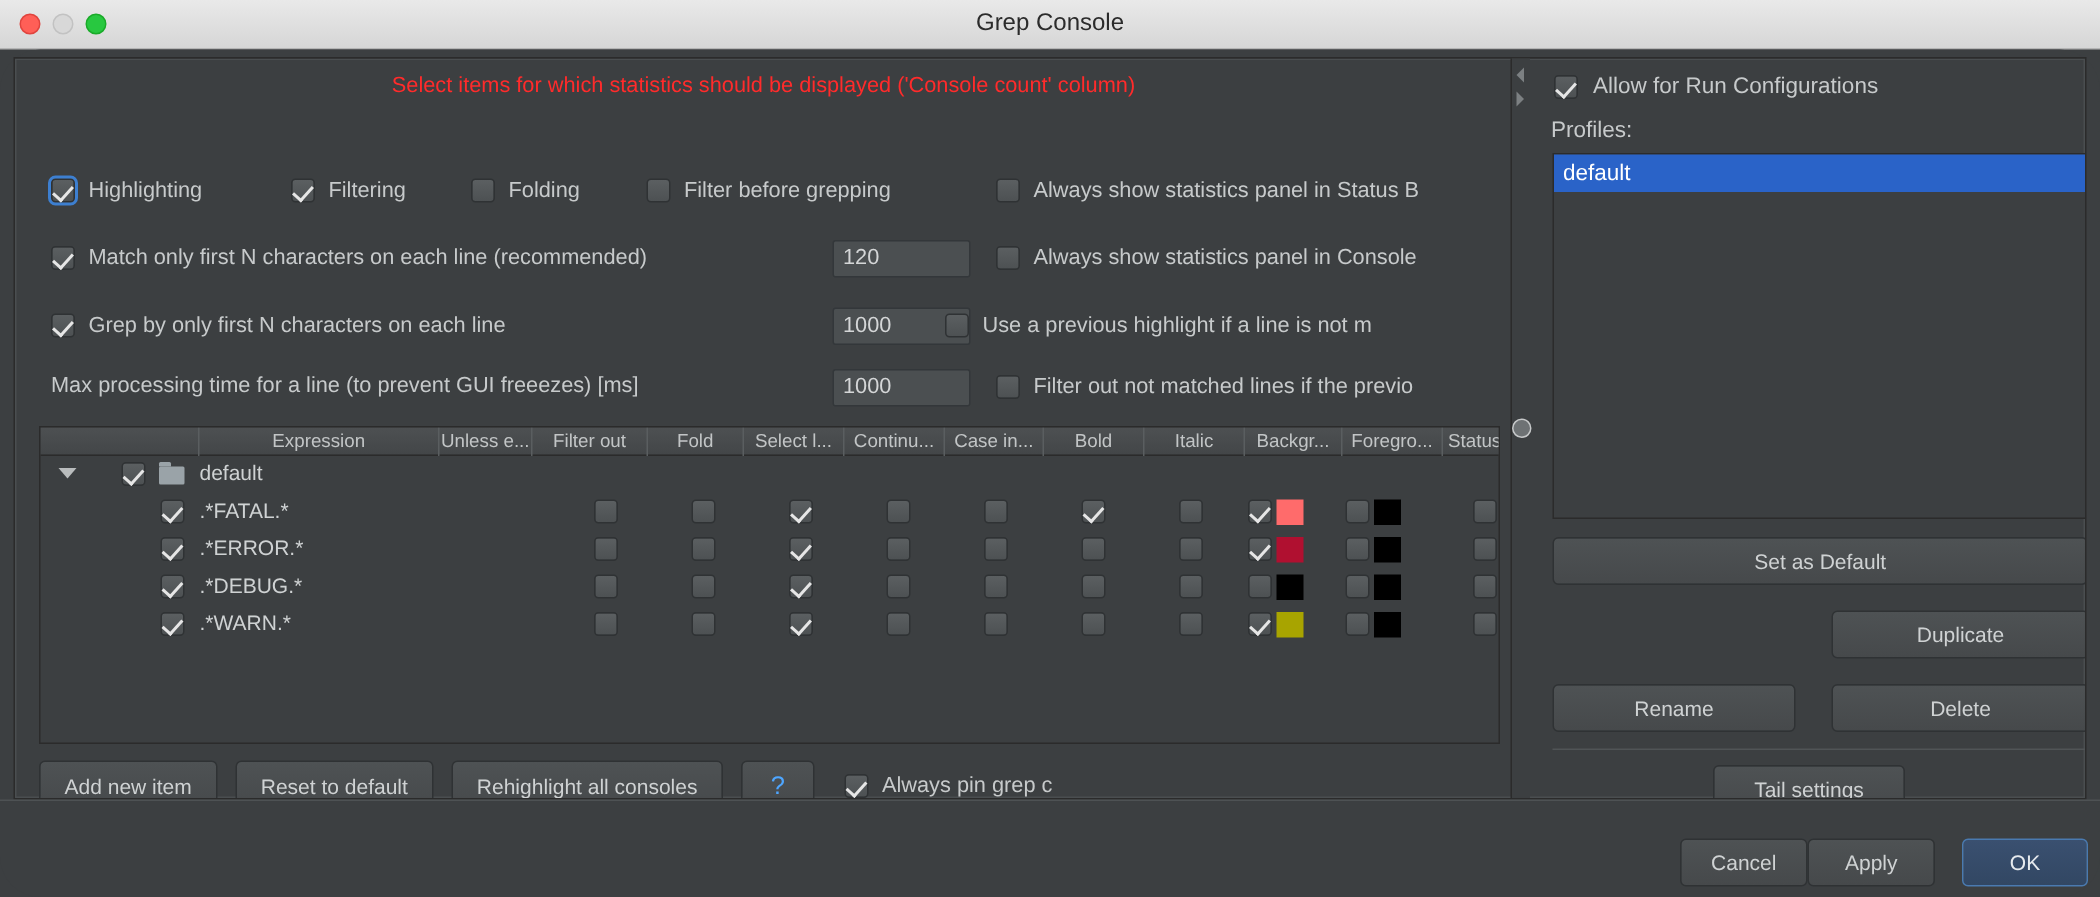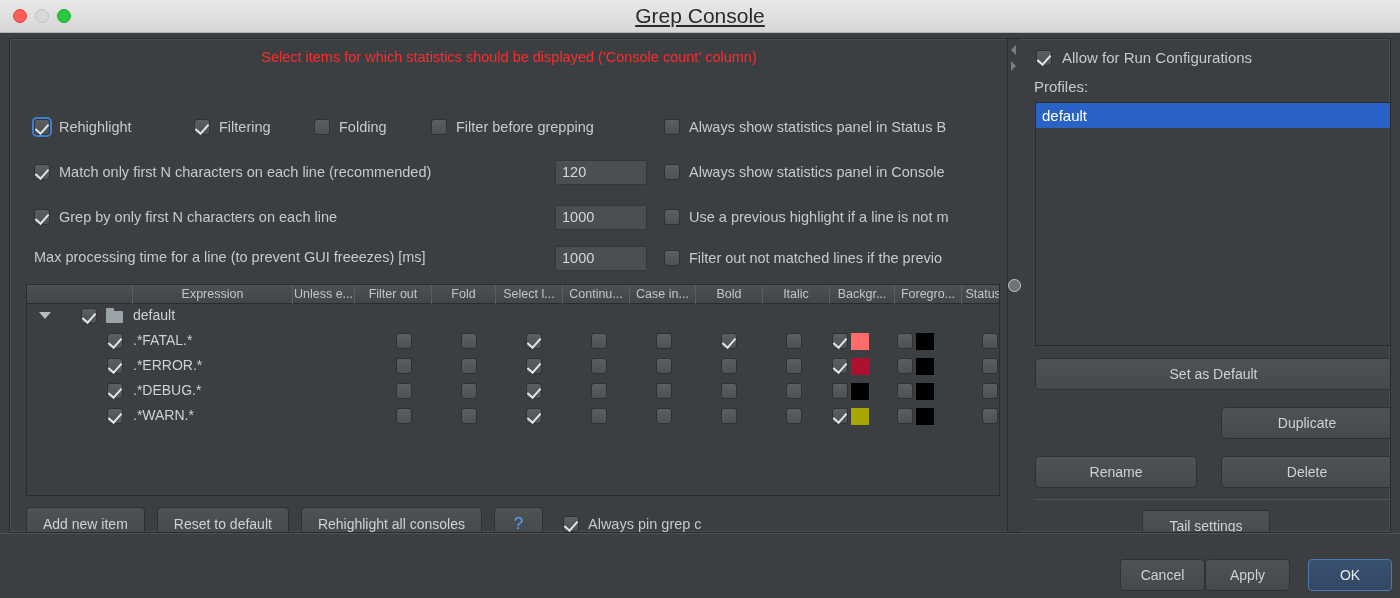--- a/index.html
+++ b/index.html
@@ -17,21 +17,21 @@
     border-bottom: 1px solid #b4b4b4;
     display: flex; align-items: center;
   }
   .traffic { display:flex; gap:8px; margin-left:13px; }
   .tl { width:14px; height:14px; border-radius:50%; }
   .tl.red   { background:#ff5f57; border:1px solid #e0443e; }
   .tl.amber { background:#d8d8d8; border:1px solid #c2c2c2; }
   .tl.green { background:#28c840; border:1px solid #1aab29; }
   #window-title {
     position:absolute; left:0; right:0; text-align:center;
-    font-size:21px; color:#2b2b2b;text-decoration:underline;
+    font-size:16px; color:#2b2b2b;
   }
 
   
   #body {
     position:absolute; left:0; top:33px; width:1400px; height:565px;
     background:#3c3f41;
     border-radius:27px;
   }
 
   
@@ -195,21 +195,21 @@
 <div id="body">
 
   <div id="split-frame">
 
     <div id="left-panel">
 
       <div id="hint-text">Select items for which statistics should be displayed ('Console count' column)</div>
 
       <div class="optrow" style="left:24px; top:78px;">
         <span class="cb checked focus"></span>
-        <span class="lbl">Rehighlight</span>
+        <span class="lbl">Highlighting</span>
       </div>
       <div class="optrow" style="left:184px; top:78px;">
         <span class="cb checked"></span>
         <span class="lbl">Filtering</span>
       </div>
       <div class="optrow" style="left:304px; top:78px;">
         <span class="cb"></span>
         <span class="lbl">Folding</span>
       </div>
       <div class="optrow" style="left:421px; top:78px;">
@@ -229,21 +229,21 @@
       <div class="optrow" style="left:654px; top:123px;">
         <span class="cb"></span>
         <span class="lbl">Always show statistics panel in Console</span>
       </div>
 
       <div class="optrow" style="left:24px; top:168px;">
         <span class="cb checked"></span>
         <span class="lbl">Grep by only first N characters on each line</span>
       </div>
       <div class="numfield" style="left:545px; top:166px;">1000</div>
-      <div class="optrow" style="left:654px; top:168px;">
+      <div class="optrow" style="left:620px; top:168px;">
         <span class="cb"></span>
         <span class="lbl">Use a previous highlight if a line is not m</span>
       </div>
 
       <div class="plainlabel" style="left:24px; top:210px;">Max processing time for a line (to prevent GUI freeezes) [ms]</div>
       <div class="numfield" style="left:545px; top:207px;">1000</div>
       <div class="optrow" style="left:654px; top:209px;">
         <span class="cb"></span>
         <span class="lbl">Filter out not matched lines if the previo</span>
       </div>

